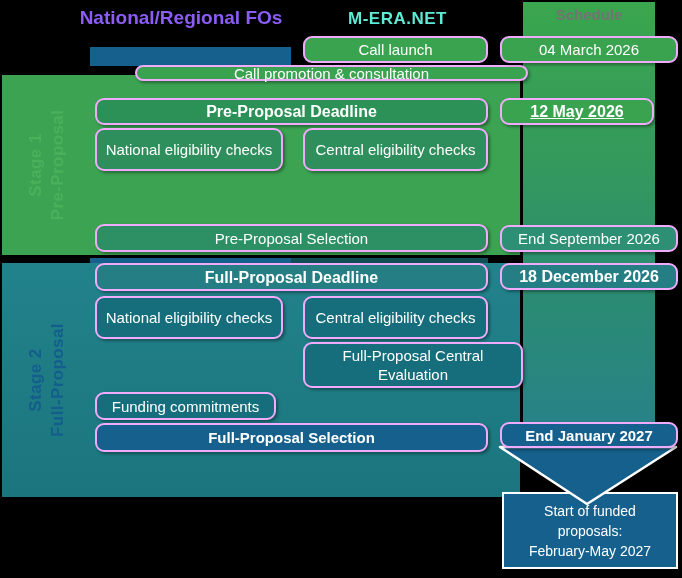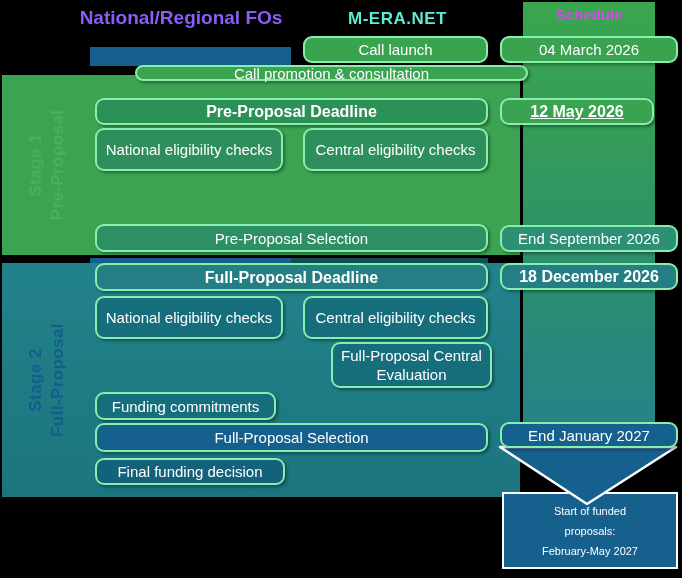--- a/index.html
+++ b/index.html
@@ -13,51 +13,51 @@
     background:linear-gradient(180deg,#22828b 0%,#1b757e 100%);}
   .band.schedule{left:523px;top:2px;width:132px;height:446px;
     background:linear-gradient(180deg,#3aa64d 0%,#339a5c 35%,#2a8b74 68%,#26818b 100%);}
   .bar-blue{position:absolute;left:90px;top:47px;width:201px;height:19px;background:#15608c;}
   .gap-blue{position:absolute;left:90px;top:258px;width:201px;height:5px;background:#15608c;}
   .gap-teal{position:absolute;left:291px;top:258px;width:197px;height:5px;background:#0f4f55;}
 
   .hdr{position:absolute;top:7px;font-weight:bold;text-align:center;}
   .hdr.fos{left:76px;width:210px;font-size:19px;color:#8b5cf6;}
   .hdr.logo{left:305px;width:185px;font-size:17px;color:#5eead4;letter-spacing:.5px;top:9px;}
-  .hdr.sched{left:523px;width:132px;font-size:15px;color:#d946ef;font-weight:600;top:6px;}
+  .hdr.sched{left:523px;width:132px;font-size:15px;color:#737373;font-weight:600;top:6px;}
 
   .box{
-    position:absolute;border:2px solid #86efac;border-radius:9px;box-sizing:border-box;
+    position:absolute;border:2px solid #f0abfc;border-radius:9px;box-sizing:border-box;
     display:flex;align-items:center;justify-content:center;text-align:center;
     font-size:15px;line-height:19px;padding:1px 6px;
     box-shadow:2px 2px 3px rgba(0,0,0,.35);
   }
   .box.bold{font-weight:bold;font-size:16px;}
   .g-light{background:#3aa34f;}
   .g-mid{background:#2c9157;}
   .g-dark{background:#2e8f5d;}
   .g-sel{background:#2d9065;}
   .g-sep{background:#2d8f73;}
   .t-mid{background:#257e83;}
   .t-dark{background:#166e7c;}
   .t-fin{background:#14617c;}
-  .b-dark{background:#15608c;}
+  .b-dark{background:#15608c;font-weight:bold;}
 
   .vlabel{
     position:absolute;width:190px;height:50px;display:flex;flex-direction:column;
     align-items:center;justify-content:center;transform:rotate(-90deg);
     font-weight:bold;font-size:17px;line-height:22px;letter-spacing:.4px;text-align:center;
   }
   .vlabel.s1{left:-48px;top:140px;color:#4bb05c;}
   .vlabel.s2{left:-48px;top:355px;color:#135e8c;}
 
   .startbox{
     position:absolute;left:502px;top:492px;width:176px;height:77px;box-sizing:border-box;
     background:#15608c;border:2px solid #fff;display:flex;align-items:center;justify-content:center;
-    text-align:center;font-size:11px;line-height:20px;white-space:pre-line;z-index:4;
+    text-align:center;font-size:14px;line-height:20px;white-space:pre-line;z-index:4;
   }
   #arrow-svg{position:absolute;left:0;top:0;z-index:5;pointer-events:none;}
   .endjan{z-index:6;}
 </style>
 </head>
 <body>
 
 <div id="canvas">
 
   <div class="band stage1"></div>
@@ -83,24 +83,23 @@
   <div class="box g-light" style="left:303px;top:36px;width:185px;height:27px;">Call launch</div>
   <div class="box g-light" style="left:95px;top:65px;width:393px;height:16px;margin-left:40px;">Call promotion &amp; consultation</div>
   <div class="box g-mid bold" style="left:95px;top:98px;width:393px;height:27px;">Pre-Proposal Deadline</div>
   <div class="box g-dark" style="left:95px;top:128px;width:188px;height:43px;">National eligibility checks</div>
   <div class="box g-dark" style="left:303px;top:128px;width:185px;height:43px;">Central eligibility checks</div>
   <div class="box t-mid bold" style="left:95px;top:263px;width:393px;height:28px;">Full-Proposal Deadline</div>
 
   <div class="box g-sel" style="left:95px;top:224px;width:393px;height:28px;">Pre-Proposal Selection</div>
   <div class="box t-dark" style="left:95px;top:296px;width:188px;height:43px;">National eligibility checks</div>
   <div class="box t-dark" style="left:303px;top:296px;width:185px;height:43px;">Central eligibility checks</div>
-  <div class="box t-dark" style="left:303px;top:342px;width:161px;height:46px;margin-left:28px;">Full-Proposal Central Evaluation</div>
+  <div class="box t-dark" style="left:303px;top:342px;width:220px;height:46px;">Full-Proposal Central Evaluation</div>
   <div class="box t-dark" style="left:95px;top:392px;width:181px;height:28px;">Funding commitments</div>
   <div class="box b-dark" style="left:95px;top:423px;width:393px;height:29px;">Full-Proposal Selection</div>
-  <div class="box t-fin" style="left:95px;top:458px;width:190px;height:27px;">Final funding decision</div>
 
   <div class="box g-light" style="left:500px;top:36px;width:178px;height:27px;">04 March 2026</div>
   <div class="box g-light bold" style="left:500px;top:98px;width:154px;height:27px;text-decoration:underline;">12 May 2026</div>
   <div class="box g-sep" style="left:500px;top:225px;width:178px;height:27px;">End September 2026</div>
   <div class="box t-mid bold" style="left:500px;top:263px;width:178px;height:27px;">18 December 2026</div>
 
   <div class="startbox">Start of funded
 proposals:
 February-May 2027</div>
 

